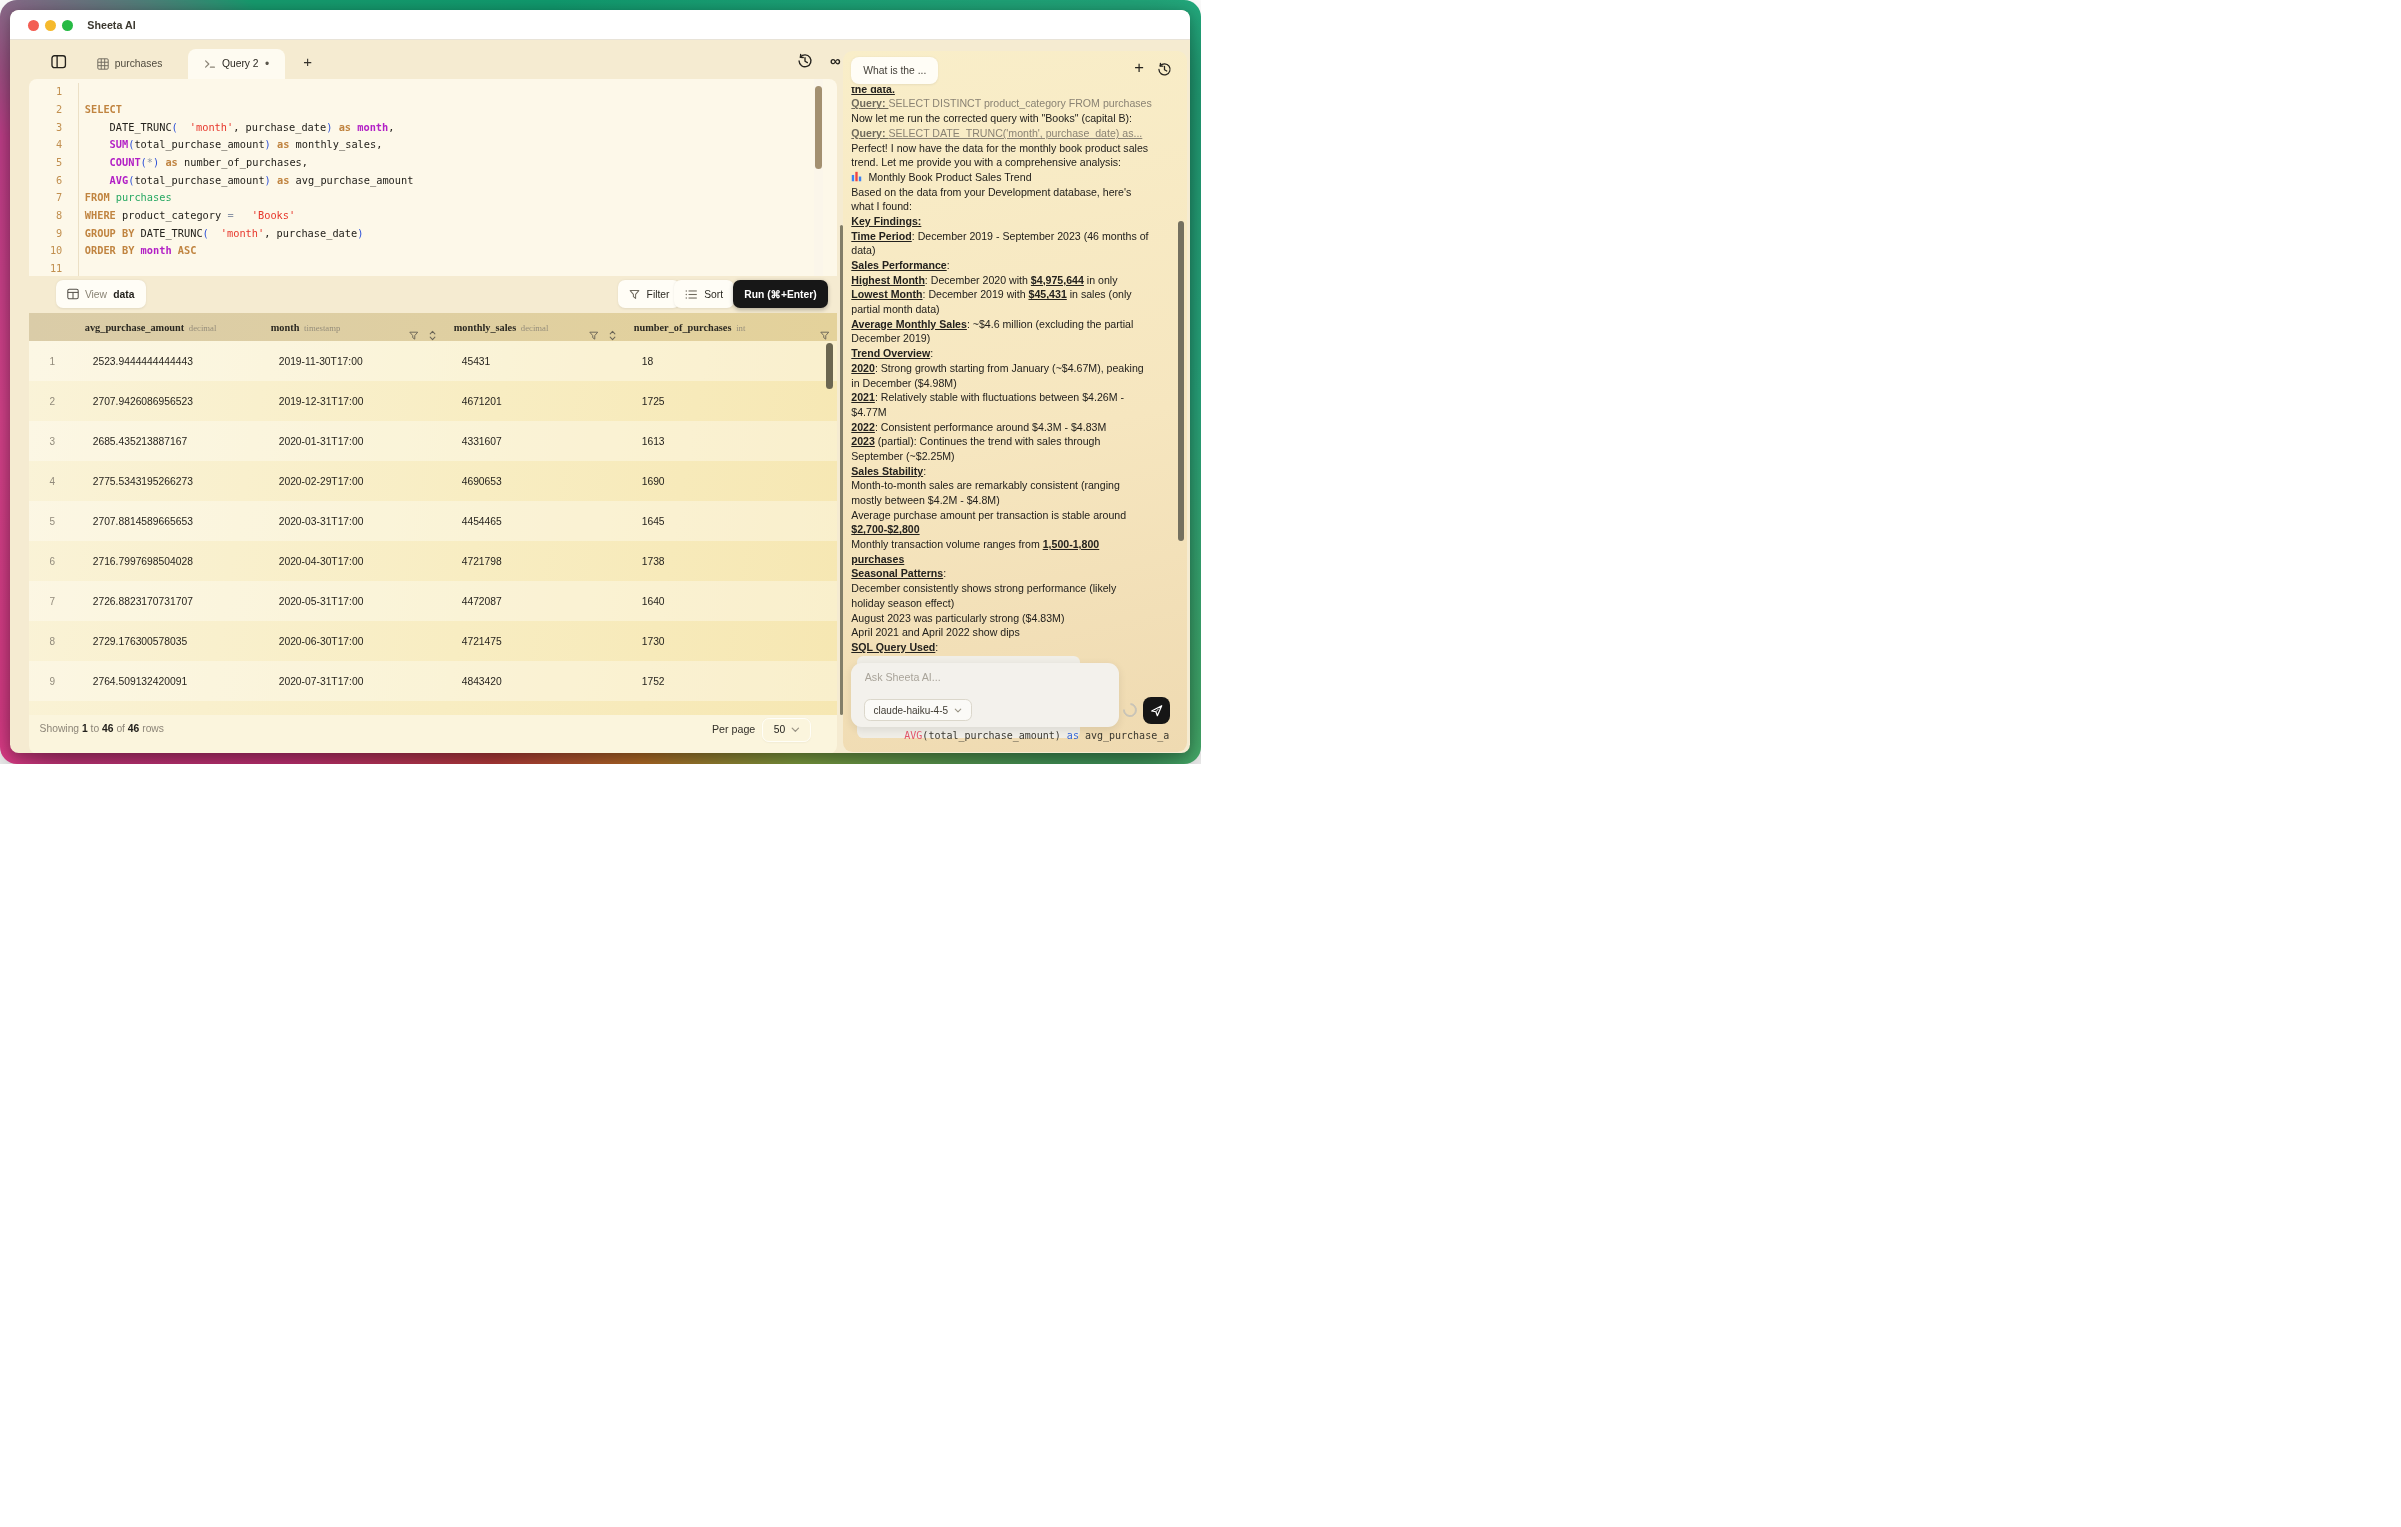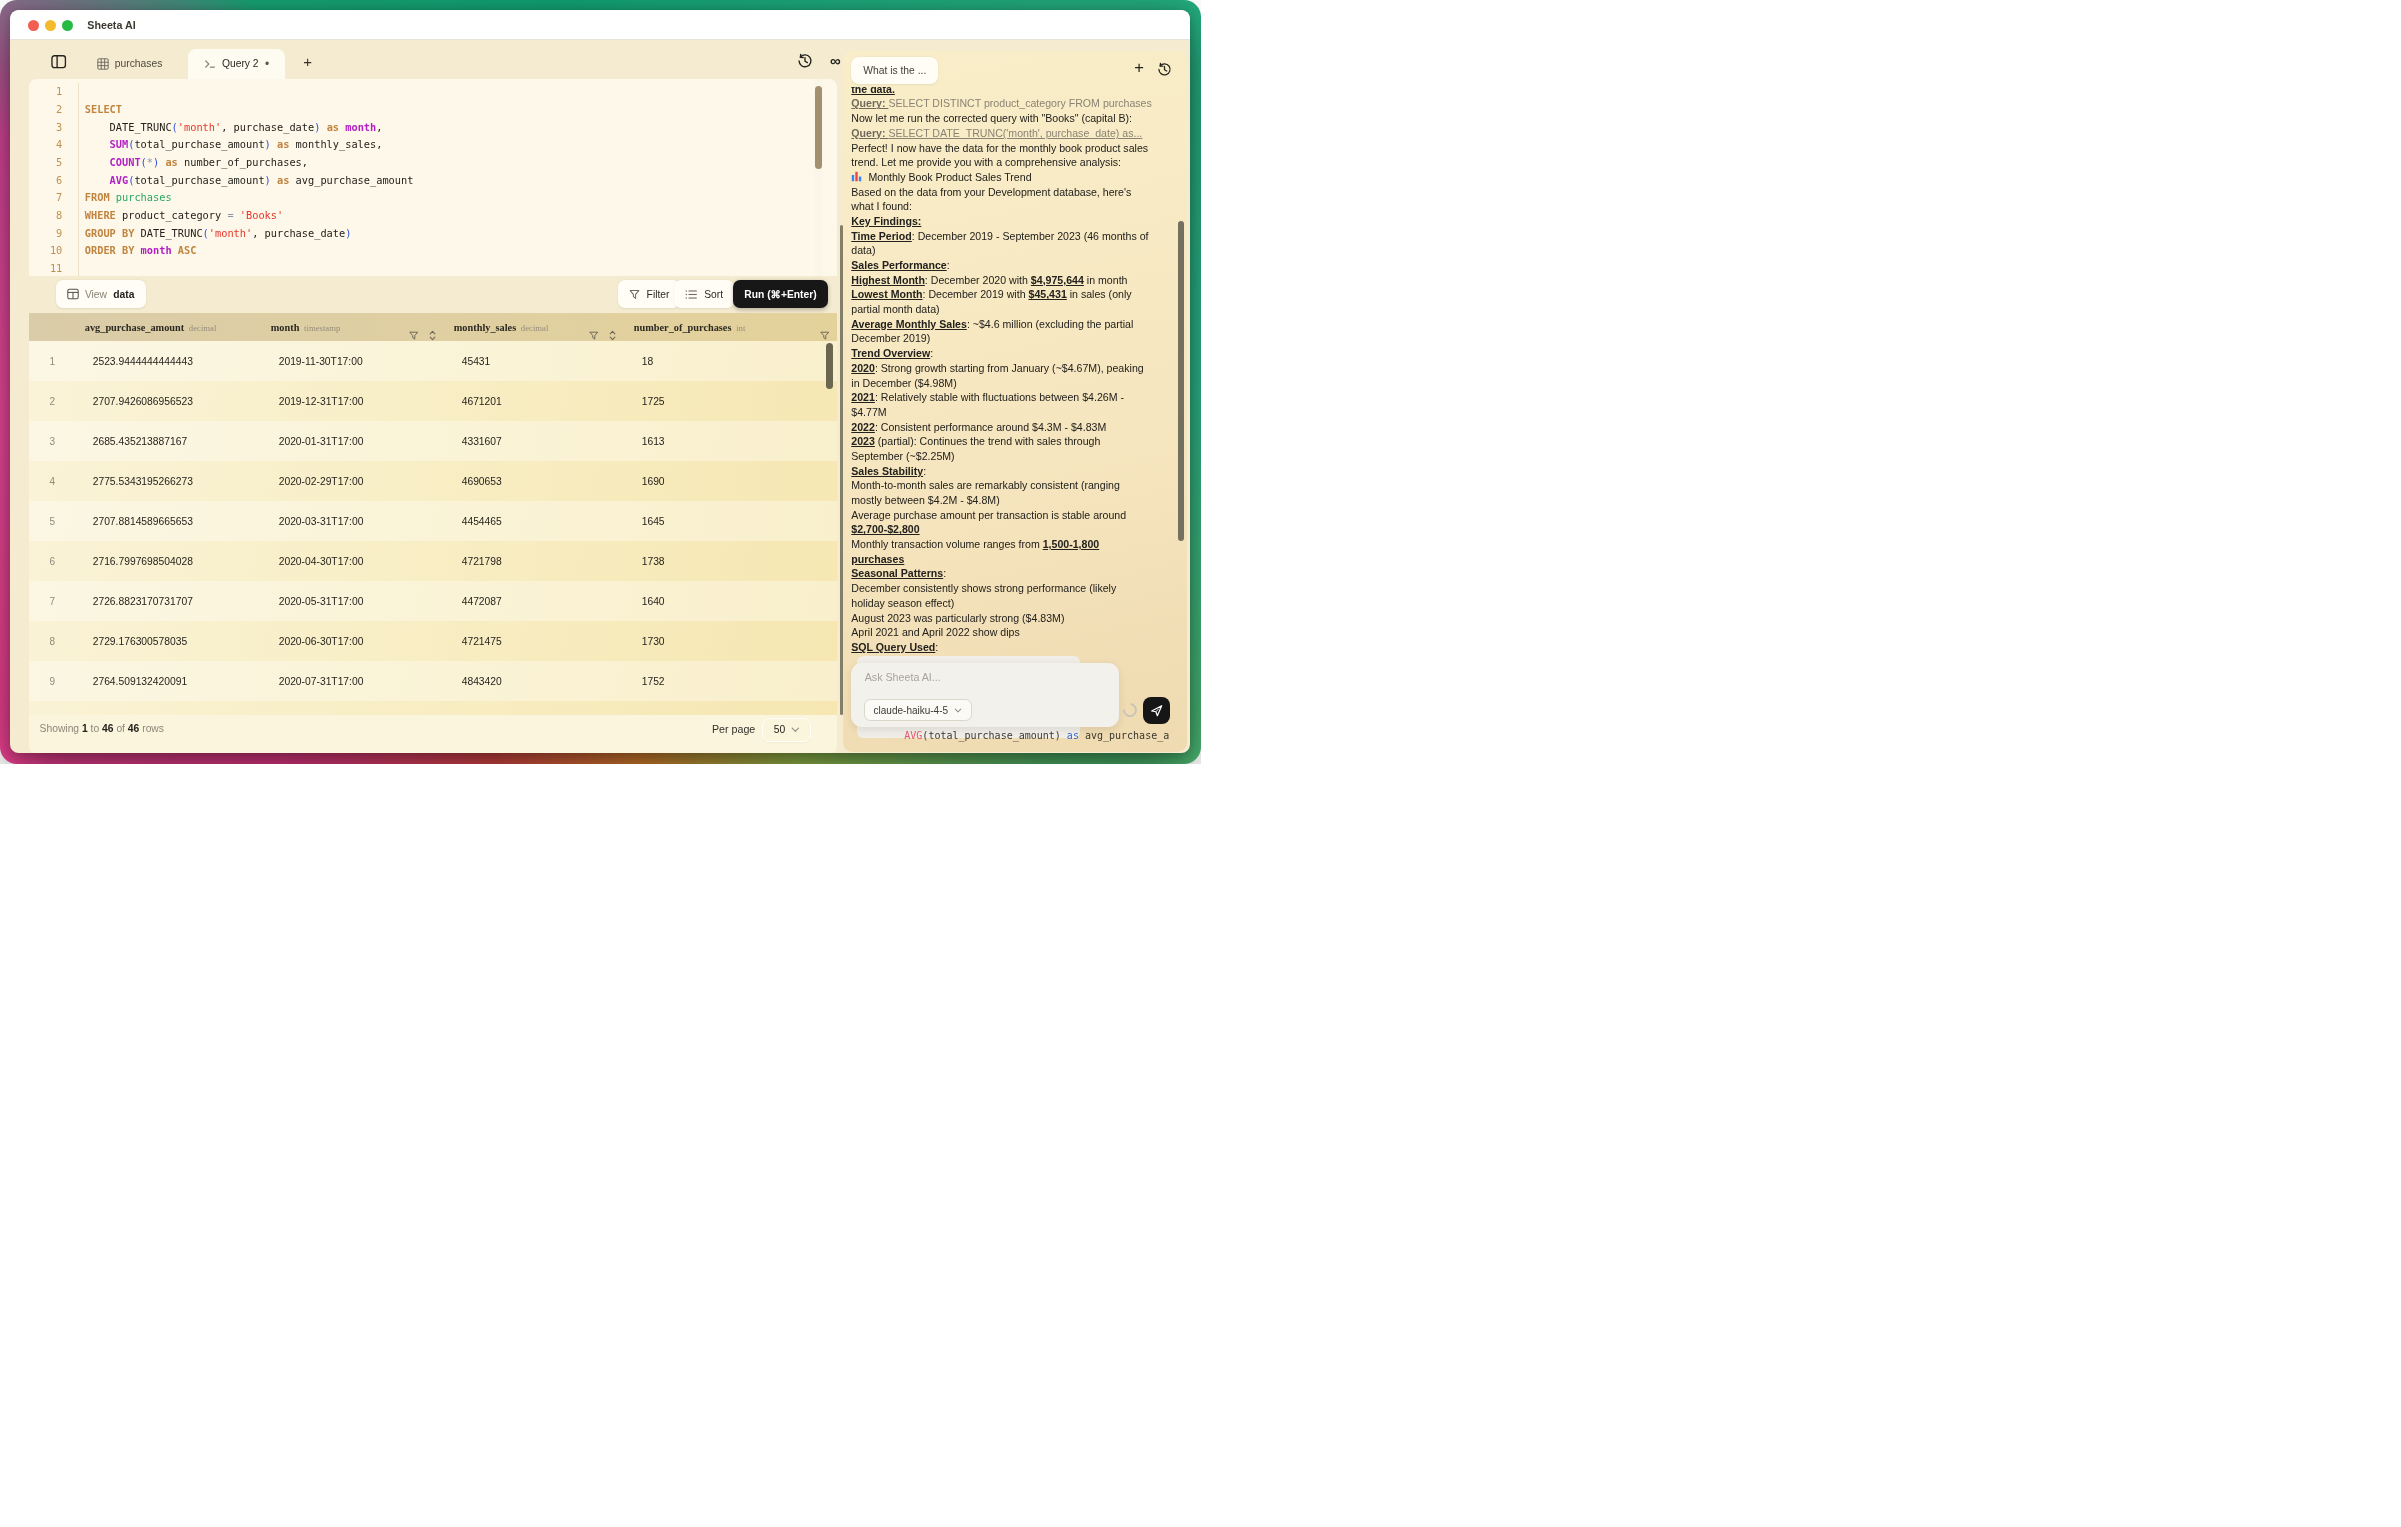--- a/index.html
+++ b/index.html
@@ -32,21 +32,21 @@
   .hicon { width:16px; height:16px; cursor:pointer; }
 
   
   .editor { position:absolute; left:19px; top:69px; width:808px; height:197px; background:#fdf8e9; border-radius:8px 8px 0 0; overflow:hidden; }
   .ed-row { display:flex; height:17.7px; line-height:17.7px; font-family:"DejaVu Sans Mono", monospace; font-size:10.3px; }
   .ed-rows { padding-top:4px; }
   .ed-num { width:50px; padding-right:16px; text-align:right; color:#c18f4f; border-right:0.8px solid #ece0c6; flex:none; }
   .ed-code { padding-left:5.5px; white-space:pre; color:#24221d; }
   .tk-kw { color:#c08440; font-weight:700; }
   .tk-fn { color:#b21fc6; font-weight:700; }
-  .tk-str { color:#e7372c; }
+  .tk-str { color:#e7372c;margin-left:12px; }
   .tk-par { color:#2c50d8; }
   .tk-id { color:#24221d; }
   .tk-tb { color:#27a863; }
   .tk-op { color:#8a94a6; }
   .tk-pl { color:#24221d; }
   .ed-sb-track { position:absolute; right:14.2px; top:0; width:9.5px; height:197px; background:#fbf6ea; }
   .ed-sb-thumb { position:absolute; right:15px; top:6.3px; width:7.1px; height:83px; background:#a39070; border-radius:4px; }
 
   
   .toolbar { position:absolute; left:19px; top:266px; width:808px; height:36px; }
@@ -396,21 +396,21 @@
                 <rect x="5.5" y="1" width="3" height="12" fill="#ef4444"></rect>
                 <rect x="10" y="7" width="3" height="6" fill="#3b82f6"></rect>
               </svg>
 </span><span> Monthly Book Product Sales Trend</span></div>
           <div class="ch-line"><span>Based on the data from your Development database, here's</span></div>
           <div class="ch-line"><span>what I found:</span></div>
           <div class="ch-line"><span class="sb">Key Findings:</span></div>
           <div class="ch-line"><span class="sb">Time Period</span><span>: December 2019 - September 2023 (46 months of</span></div>
           <div class="ch-line"><span>data)</span></div>
           <div class="ch-line"><span class="sb">Sales Performance</span><span>:</span></div>
-          <div class="ch-line"><span class="sb">Highest Month</span><span>: December 2020 with </span><span class="sb">$4,975,644</span><span> in month</span></div>
+          <div class="ch-line"><span class="sb">Highest Month</span><span>: December 2020 with </span><span class="sb">$4,975,644</span><span> in only</span></div>
           <div class="ch-line"><span class="sb">Lowest Month</span><span>: December 2019 with </span><span class="sb">$45,431</span><span> in sales (only</span></div>
           <div class="ch-line"><span>partial month data)</span></div>
           <div class="ch-line"><span class="sb">Average Monthly Sales</span><span>: ~$4.6 million (excluding the partial</span></div>
           <div class="ch-line"><span>December 2019)</span></div>
           <div class="ch-line"><span class="sb">Trend Overview</span><span>:</span></div>
           <div class="ch-line"><span class="sb">2020</span><span>: Strong growth starting from January (~$4.67M), peaking</span></div>
           <div class="ch-line"><span>in December ($4.98M)</span></div>
           <div class="ch-line"><span class="sb">2021</span><span>: Relatively stable with fluctuations between $4.26M -</span></div>
           <div class="ch-line"><span>$4.77M</span></div>
           <div class="ch-line"><span class="sb">2022</span><span>: Consistent performance around $4.3M - $4.83M</span></div>

